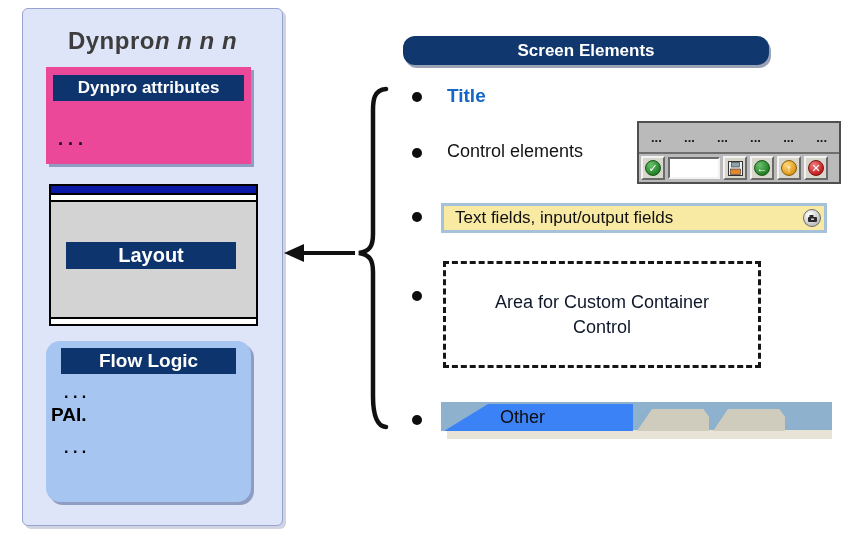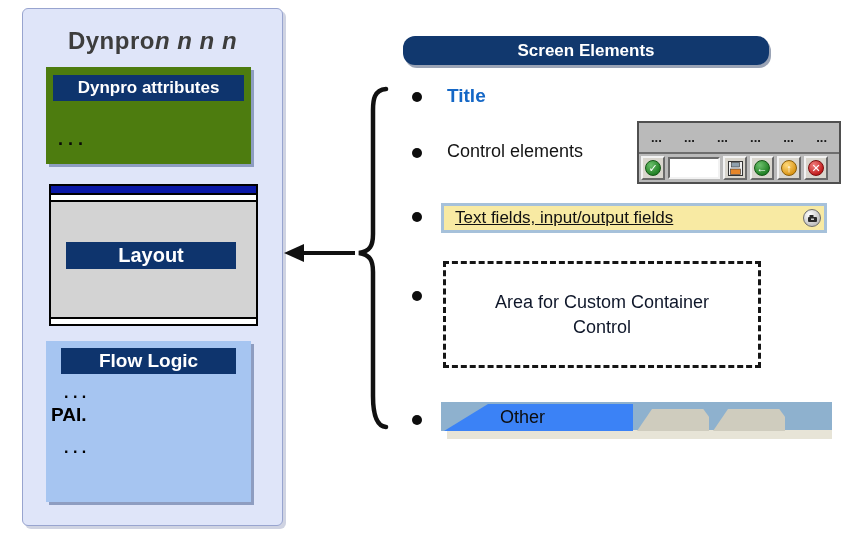--- a/index.html
+++ b/index.html
@@ -10,37 +10,37 @@
   .left-panel{position:absolute;left:22px;top:8px;width:261px;height:518px;
     background:#dfe5f9;border:1px solid #98a4cf;border-radius:6px;
     box-shadow:3px 3px 0 rgba(148,158,190,.45);box-sizing:border-box;}
   .panel-title{position:absolute;left:0;top:18px;width:100%;text-align:center;
     font-size:24px;font-weight:bold;color:#3d3d3d;letter-spacing:.5px;}
   .panel-title .suffix{font-style:italic;}
 
   .navy-bar{background:#0e346d;color:#fff;font-weight:bold;text-align:center;}
 
   .attr-box{position:absolute;left:23px;top:58px;width:205px;height:97px;
-    background:#4d7c0f;box-shadow:3px 3px 0 #8e9dc1;}
+    background:#ec4899;box-shadow:3px 3px 0 #8e9dc1;}
   .attr-head{position:absolute;left:7px;right:7px;top:8px;height:26px;
     font-size:17px;line-height:26px;}
   .attr-dots{position:absolute;left:12px;top:62px;font-size:18px;font-weight:bold;color:#0a0a0a;}
 
   .layout-window{position:absolute;left:26px;top:175px;width:209px;height:142px;
     border:2px solid #000;box-sizing:border-box;display:flex;flex-direction:column;background:#d3d3d3;}
   .lw-titlebar{height:7px;background:#0a18a6;border-bottom:2px solid #000;}
   .lw-strip{height:5px;background:#fff;border-bottom:2px solid #000;}
   .lw-strip-bottom{border-bottom:none;border-top:2px solid #000;}
   .lw-body{flex:1;background:#d3d3d3;position:relative;}
   .layout-btn{position:absolute;left:15px;right:20px;top:40px;height:27px;
     background:#0e346d;color:#fff;font-weight:bold;font-size:20px;line-height:27px;
     text-align:center;cursor:default;}
 
   .flow-box{position:absolute;left:23px;top:332px;width:205px;height:161px;
-    background:#a6c5f1;box-shadow:3px 3px 0 #8e9dc1;padding-top:7px;box-sizing:border-box;}
+    background:#a6c5f1;box-shadow:3px 3px 0 #8e9dc1;padding-top:7px;box-sizing:border-box;border-radius:14px;}
   .flow-head{margin:0 15px;height:26px;font-size:19px;line-height:26px;}
   .flow-line{color:#000;}
   .flow-line.code{margin:4px 0 0 5px;font-size:19px;font-weight:bold;}
   .flow-line.dots{font-size:16px;font-weight:bold;}
   .flow-line.d1{margin:10px 0 0 18px;}
   .flow-line.c2{margin:2px 0 13px 5px;}
   .flow-line.d2{margin:10px 0 0 18px;}
 
   
   .connector{position:absolute;left:278px;top:76px;width:116px;height:364px;}
@@ -70,21 +70,21 @@
     background:#fff;box-sizing:border-box;padding:0 2px;font-size:12px;}
   .circ{width:16px;height:16px;border-radius:50%;color:#fff;font-size:11px;font-weight:bold;
     display:flex;align-items:center;justify-content:center;line-height:1;}
   .circ.green{background:radial-gradient(circle at 35% 30%,#6cc06c 0%,#1e7e22 75%);border:1px solid #145515;box-sizing:border-box;}
   .circ.amber{background:radial-gradient(circle at 35% 30%,#ffd97a 0%,#d99414 75%);border:1px solid #8a5d08;box-sizing:border-box;}
   .circ.red{background:radial-gradient(circle at 35% 30%,#f08080 0%,#c01818 75%);border:1px solid #7a0f0f;box-sizing:border-box;}
 
   
   .yfield{position:absolute;left:441px;top:203px;width:386px;height:30px;
     background:#f8eaa3;border:3px solid #a6c1da;box-sizing:border-box;
-    display:flex;align-items:center;padding-left:11px;font-size:17px;color:#111;text-decoration:underline;}
+    display:flex;align-items:center;padding-left:11px;font-size:17px;color:#111;}
   .matchcode{position:absolute;right:3px;top:50%;transform:translateY(-50%);
     width:18px;height:18px;border-radius:50%;border:1px solid #6d6d6d;box-sizing:border-box;
     background:radial-gradient(circle at 35% 30%,#ffffff 0%,#b5b5b5 85%);
     display:flex;align-items:center;justify-content:center;}
 
   
   .dashed-box{position:absolute;left:443px;top:261px;width:318px;height:107px;
     border:3px dashed #161616;box-sizing:border-box;
     display:flex;align-items:center;justify-content:center;}
   .dashed-text{width:250px;text-align:center;font-size:18px;line-height:1.35;color:#0f172a;}

